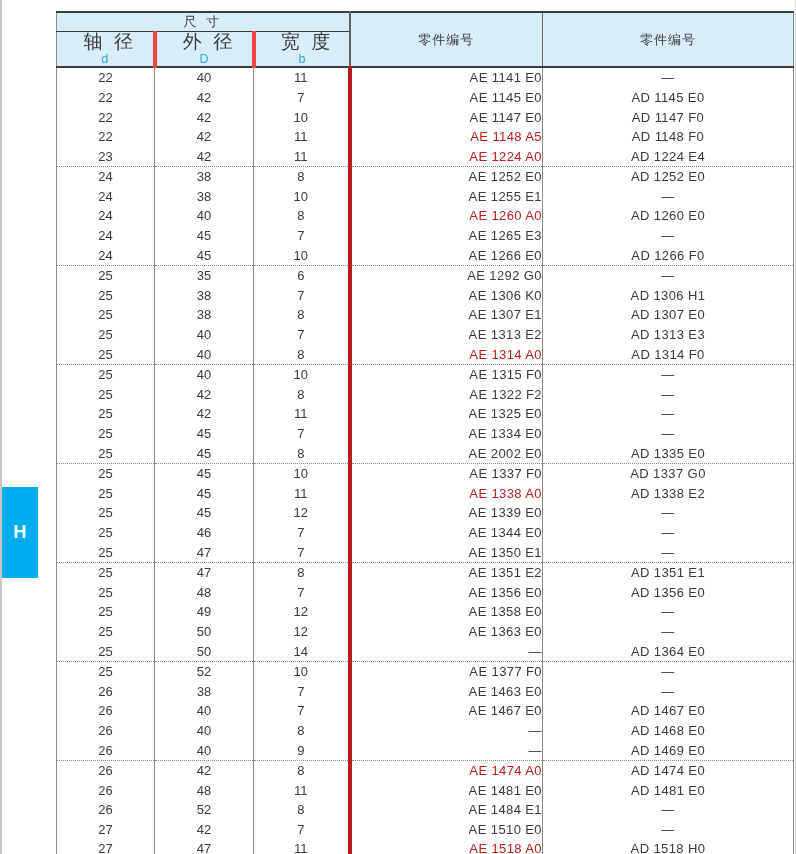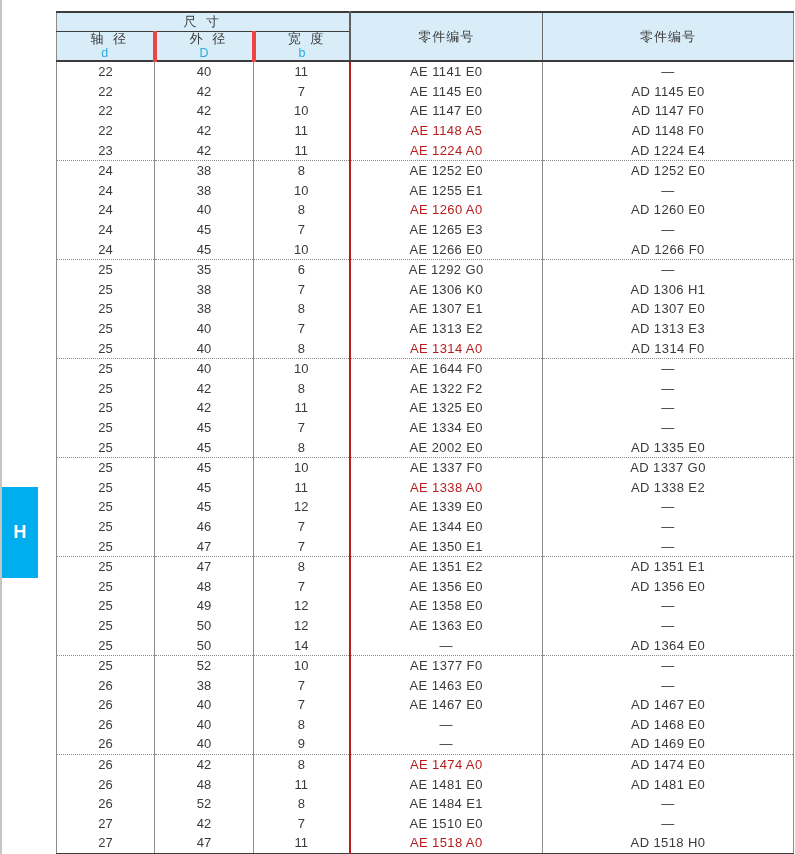--- a/index.html
+++ b/index.html
@@ -39,30 +39,30 @@
   }
   th.part-col{
     font-size:13px;letter-spacing:1px;
     border-bottom:2px solid #3c3c3c;
     margin-top:48px;
   }
   th.part-col-sep{border-left:2px solid #5f5f5f;}
   th.part-col + th.part-col{border-left:1px solid #6b6b6b;}
   .h-row2 th{height:28px;border-bottom:2px solid #3c3c3c;vertical-align:middle;}
   .h-row2 th + th{border-left:4px solid #ef4444;}
-  .sub-label{font-size:13px;letter-spacing:3px;line-height:1.1;margin-left:10px;}
+  .sub-label{font-size:19px;letter-spacing:3px;line-height:1.1;margin-left:10px;}
   .sub-symbol{color:#29abe2;font-size:12.5px;line-height:1.05;letter-spacing:0;}
 
   tbody td{
     text-align:center;vertical-align:middle;
     height:19.6px;padding:0;
     font-size:13px;
   }
   tbody td + td{border-left:1px solid #8c8c8c;}
-  tbody td:nth-child(4){border-left:2px solid #b91c1c;}
+  tbody td:nth-child(4){border-left:4px solid #b91c1c;text-align:right;}
   tbody tr.group-start td{border-top:1px dotted #8a8a8a;}
   tbody td.part{letter-spacing:0.4px;}
   tbody td.hl{color:#b91c1c;}
 </style>
 </head>
 <body>
 
 <div class="page-edge-left"></div>
 <div class="page-edge-right"></div>
 
@@ -202,21 +202,21 @@
         <td>25</td>
         <td>40</td>
         <td>8</td>
         <td class="part hl">AE 1314 A0</td>
         <td class="part">AD 1314 F0</td>
       </tr>
       <tr class="group-start">
         <td>25</td>
         <td>40</td>
         <td>10</td>
-        <td class="part">AE 1644 F0</td>
+        <td class="part">AE 1315 F0</td>
         <td class="part">—</td>
       </tr>
       <tr>
         <td>25</td>
         <td>42</td>
         <td>8</td>
         <td class="part">AE 1322 F2</td>
         <td class="part">—</td>
       </tr>
       <tr>

